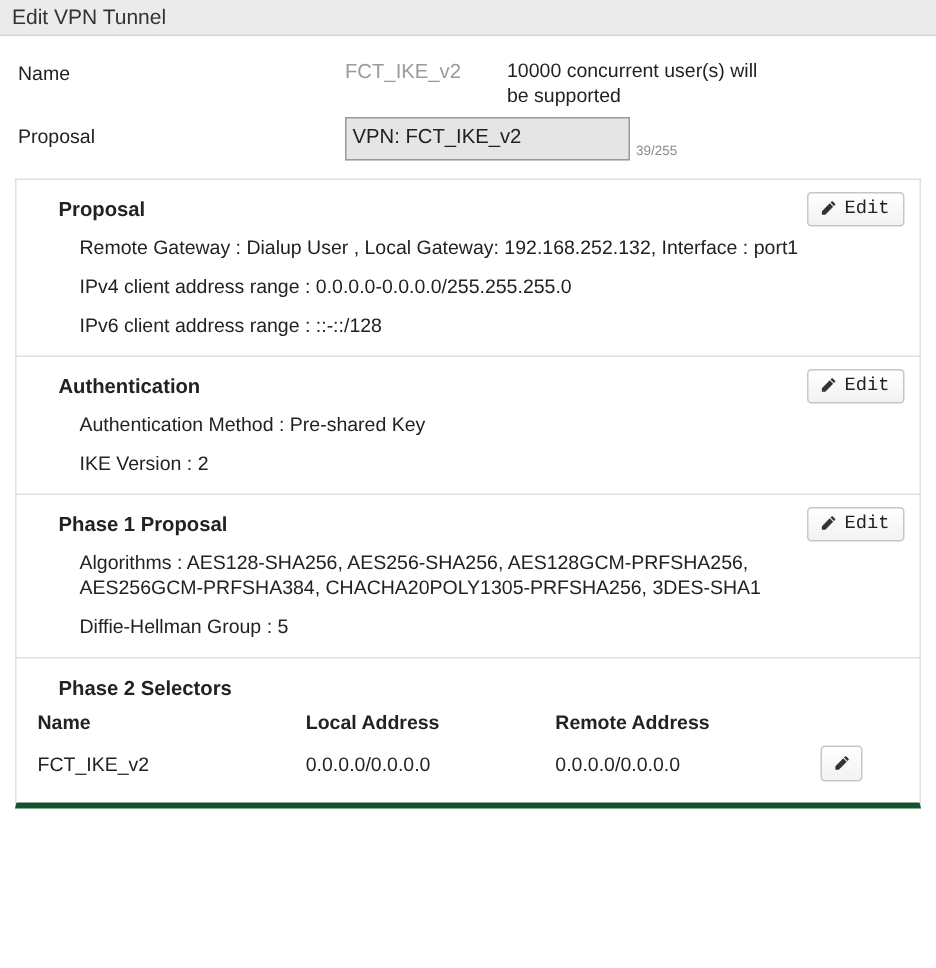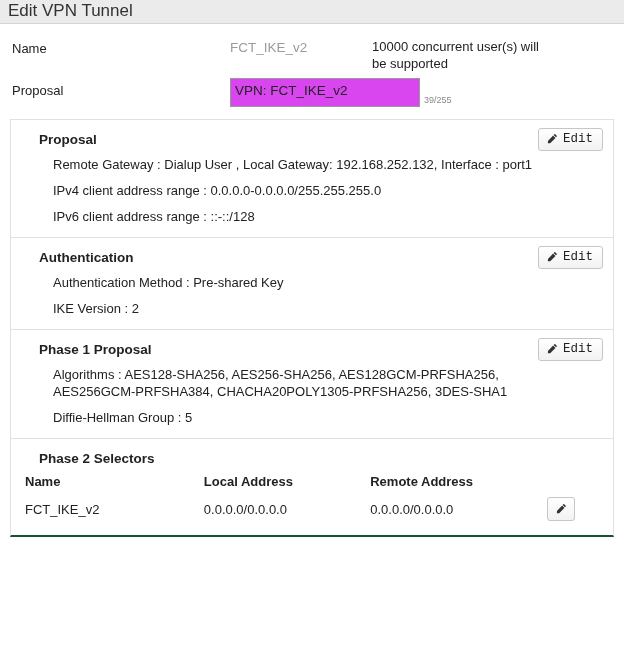--- a/index.html
+++ b/index.html
@@ -12,21 +12,21 @@
     background: #ffffff;
     font-family: "Liberation Sans", sans-serif;
     font-size: 13px;
     color: #222222;
     overflow: hidden;
   }
   .window-title {
     background: #ebebeb;
     border-bottom: 1px solid #d6d6d6;
     padding: 3px 8px 4px 8px;
-    font-size: 17px;
+    font-size: 14px;
     color: #333333;
     height: 16px;
     line-height: 16px;
   }
   .form-area {
     padding: 12px 10px 6px 10px;
   }
   .form-row {
     display: flex;
     align-items: flex-start;
@@ -46,27 +46,26 @@
     padding-top: 4px;
     width: 108px;
     flex: 0 0 108px;
   }
   .concurrent-note {
     font-size: 13px;
     color: #222;
     line-height: 17px;
     padding-top: 2px;
     max-width: 180px;
-    margin-left: 34px;
   }
   .comments-field {
     width: 180px;
     height: 24px;
     border: 1px solid #999999;
-    background: #d946ef;
+    background: #e5e5e5;
     font-family: "Liberation Sans", sans-serif;
     font-size: 13.5px;
     color: #222;
     padding: 3px 4px 0 4px;
     resize: none;
     outline: none;
     overflow: hidden;
     line-height: 18px;
   }
   .char-count {
@@ -80,21 +79,21 @@
     padding: 0 10px;
   }
   .panel {
     border: 1px solid #e0e0e0;
     border-bottom: none;
     background: #ffffff;
     padding: 10px 14px 12px 14px;
     position: relative;
   }
   .panel.last {
-    border-bottom: 2px solid #14532d;
+    border-bottom: 4px solid #14532d;
   }
   .panel-title {
     font-size: 13.5px;
     font-weight: bold;
     color: #222;
     margin: 2px 0 6px 14px;
   }
   .panel-line {
     font-size: 13px;
     color: #222;

